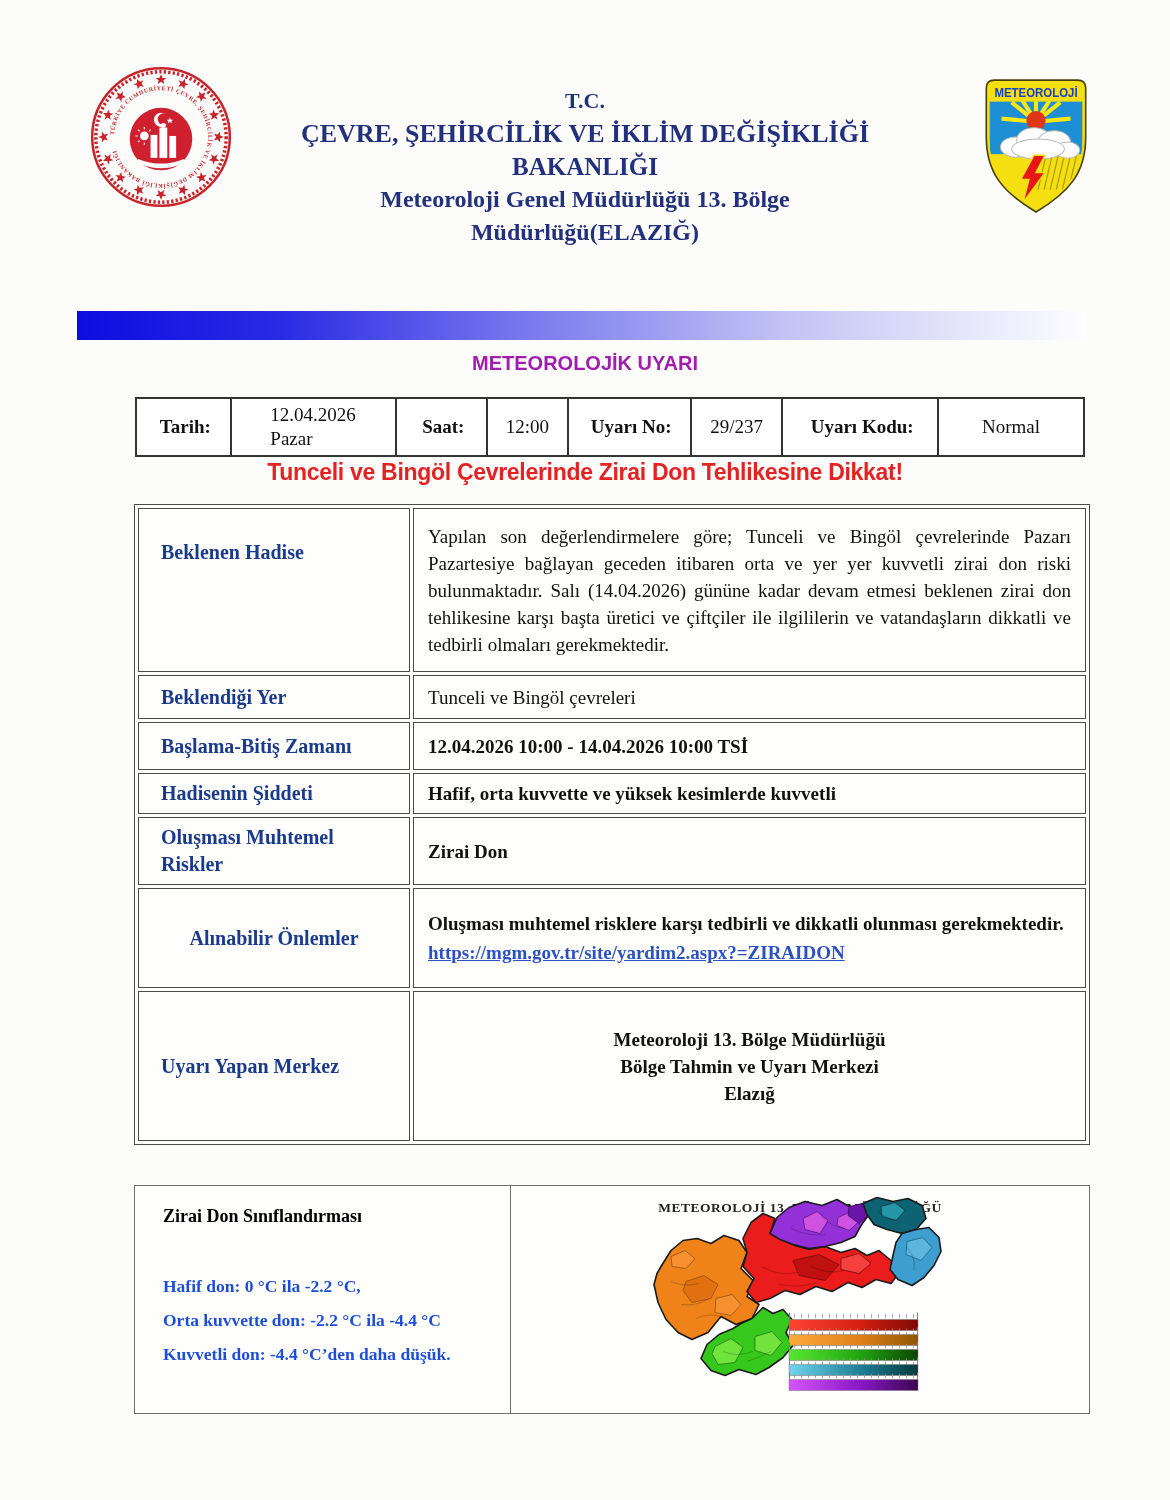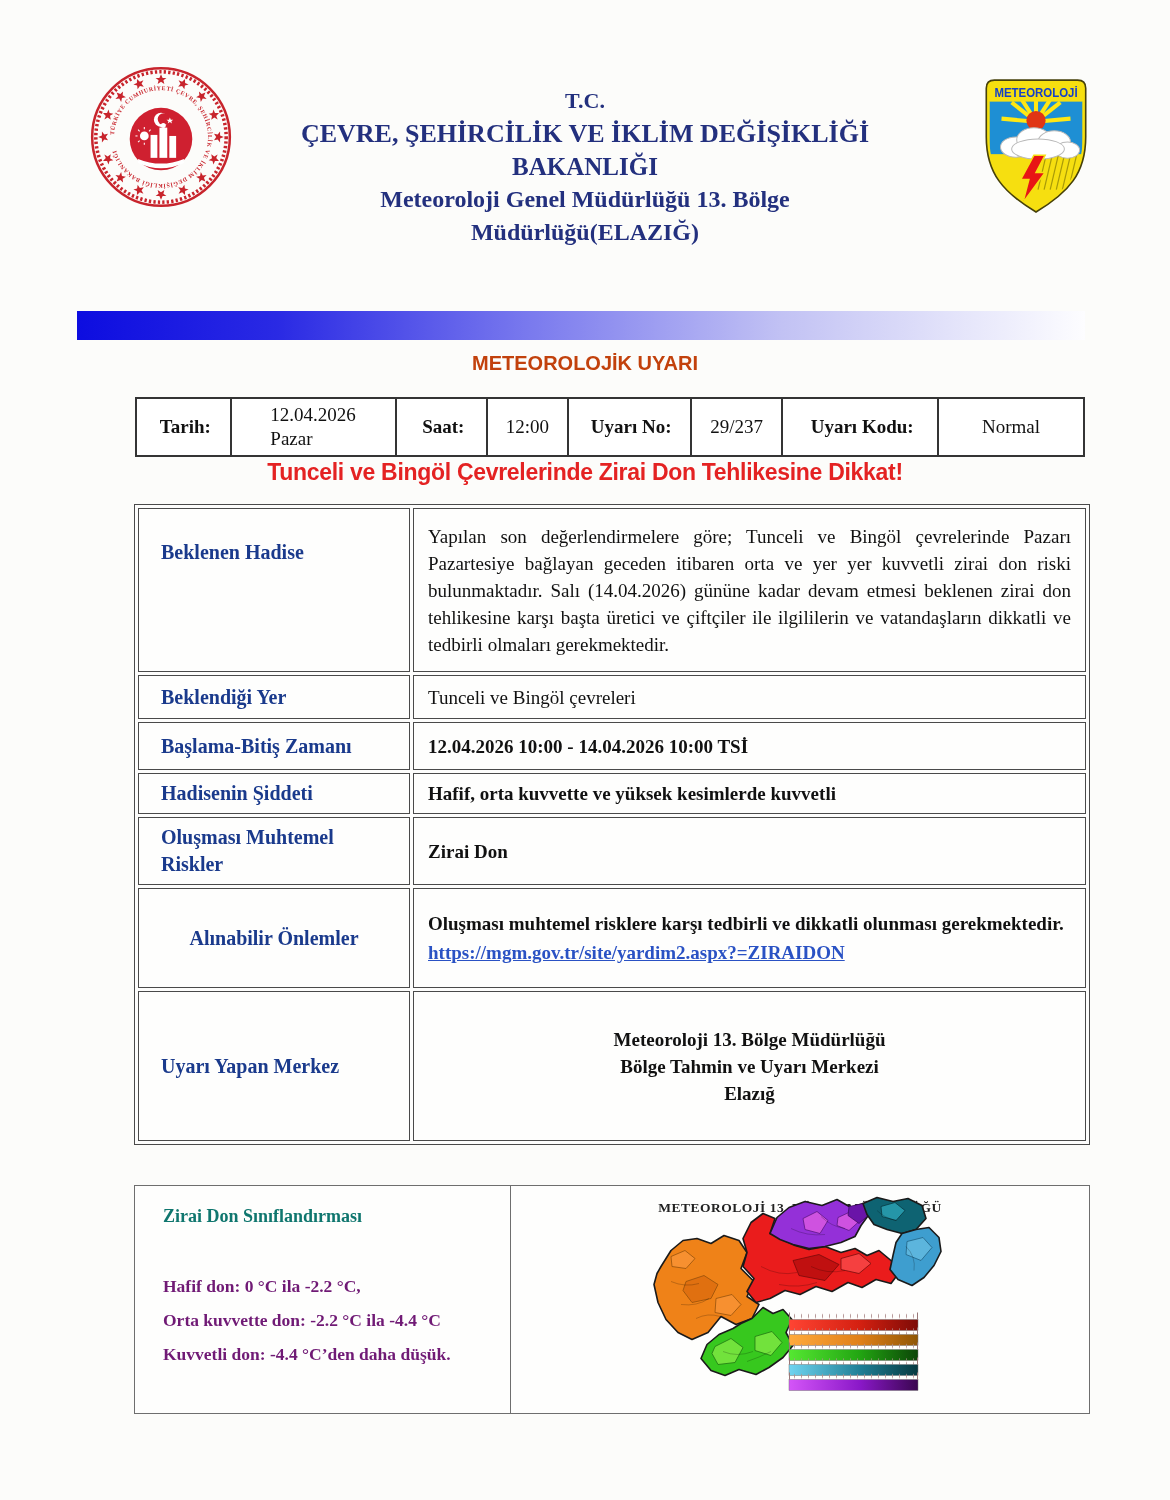--- a/index.html
+++ b/index.html
@@ -27,21 +27,21 @@
   
   .blue-bar {
     position:absolute; left:77px; top:311px; width:1008px; height:29px;
     background:linear-gradient(to right,#0d0de0 0%,#2a2ae4 20%,#7a7aee 45%,#c2c2f4 70%,#fdfdff 100%);
   }
 
   
   .section-title {
     position:absolute; left:0; right:0; top:352px; text-align:center;
     font-family:"Liberation Sans", sans-serif; font-weight:bold;
-    font-size:20px; color:#c2410c; letter-spacing:0px;
+    font-size:20px; color:#a21caf; letter-spacing:0px;
   }
 
   
   .info-table {
     position:absolute; left:135px; top:397px; width:950px;
     border-collapse:collapse; background:#fff;
   }
   .info-table td {
     border:2px solid #343434; height:58px; text-align:center;
     font-size:19px; vertical-align:middle; padding:2px 4px;
@@ -82,22 +82,22 @@
   .h-row4 { height:40px; } .h-row5 { height:56px; } .h-row6 { height:100px; }
   .h-row7 { height:150px; }
 
   
   .bottom-panel {
     position:absolute; left:134px; top:1185px; width:956px; height:229px;
     border-collapse:collapse; background:#fefefd;
   }
   .bottom-panel td { border:1.6px solid #6e6e6e; vertical-align:top; }
   .class-cell { width:376px; padding:20px 20px 0 28px; }
-  .class-title { color:#0f766e; font-weight:bold; font-size:18px; }
-  .class-lines { margin-top:42px; color:#701a75; font-weight:bold; font-size:17.5px; line-height:34px; }
+  .class-title { color:#000000; font-weight:bold; font-size:18px; }
+  .class-lines { margin-top:42px; color:#1d4ed8; font-weight:bold; font-size:17.5px; line-height:34px; }
   .map-cell { position:relative; padding:0; }
   .map-title {
     position:absolute; left:0; right:0; top:14px; text-align:center;
     font-size:13.5px; font-weight:bold; color:#222; letter-spacing:0.5px;
   }
   .map-svg { position:absolute; left:0; top:0; width:100%; height:100%; }
 </style>
 </head>
 <body>
 

